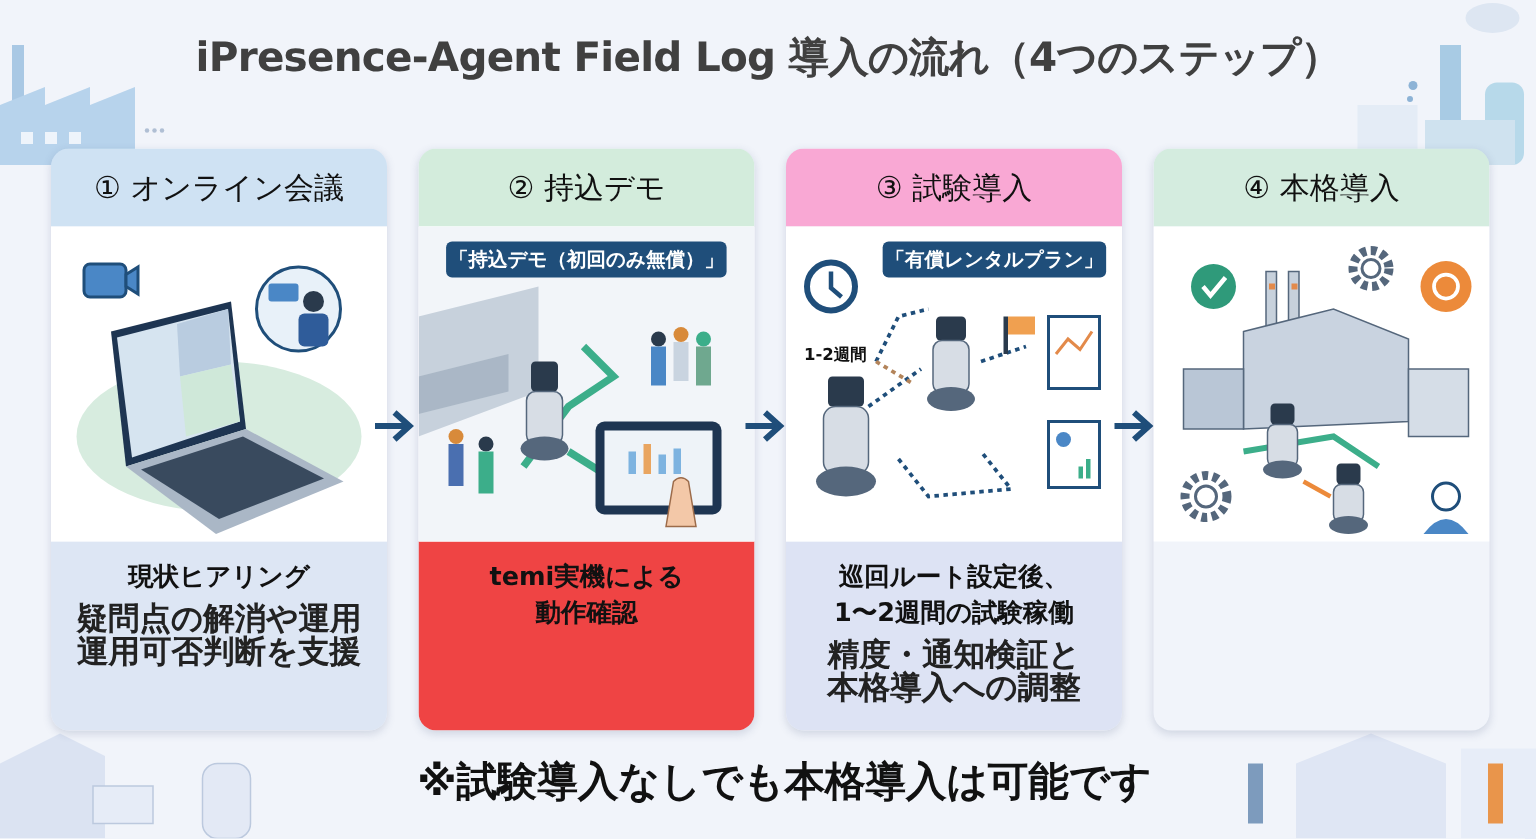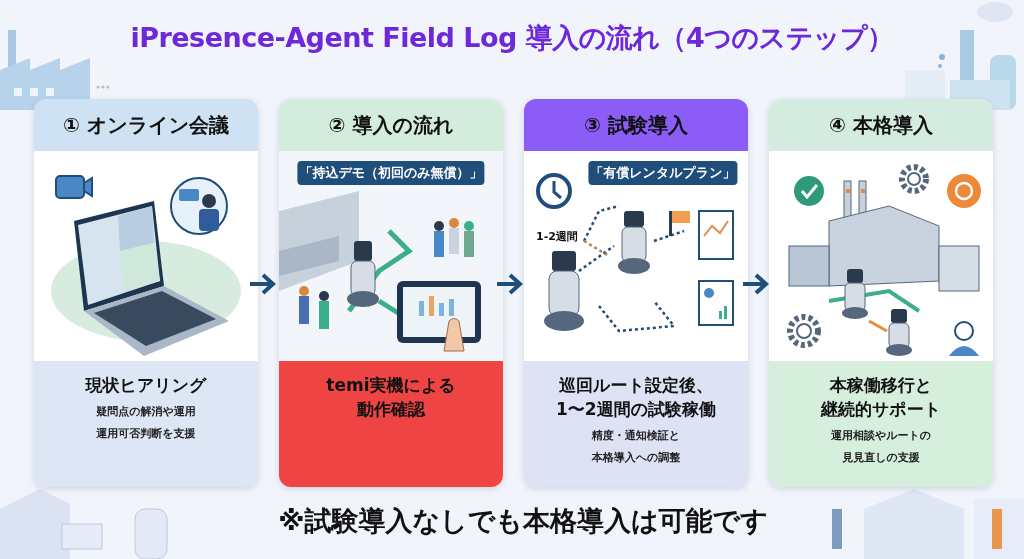--- a/index.html
+++ b/index.html
@@ -7,45 +7,45 @@
     body {
       background: #f1f4fa;
       font-family: "DejaVu Sans", "Liberation Sans", sans-serif;
       color: #111;
       position: relative;
     }
     .bg-deco { position: absolute; pointer-events: none; }
     .title {
       position: absolute; left: 0; right: 0; top: 20px;
       text-align: center; font-size: 27px; font-weight: bold; letter-spacing: -0.5px;
-      color: #6d28d9;
+      color: #404040;
     }
     .card {
       position: absolute; top: 99px; width: 224px; height: 388px;
       border-radius: 12px; overflow: hidden;
       box-shadow: 0 2px 6px rgba(60,80,120,0.18);
       display: flex; flex-direction: column;
     }
     .card-head {
       height: 52px; display: flex; align-items: center; justify-content: center;
-      font-size: 20px; font-weight: bold; color: #111;
+      font-size: 20px; font-weight: normal; color: #111;
     }
     .card-img {
       height: 210px; background: #ffffff; position: relative; overflow: hidden;
     }
     .card-text {
       flex: 1; text-align: center; padding-top: 12px;
     }
     .card-text .main { font-size: 17px; font-weight: bold; line-height: 24px; }
-    .card-text .sub { font-size: 11px; font-weight: bold; line-height: 22px; margin-top: 4px; color: #222; }
+    .card-text .sub { font-size: 21px; font-weight: bold; line-height: 22px; margin-top: 4px; color: #222; }
     .c1 .card-head { background: #cfe2f3; }
     .c1 .card-text { background: #dde6f4; }
     .c2 .card-head { background: #d3ecdc; }
     .c2 .card-text { background: #ef4444; }
-    .c3 .card-head { background: #8b5cf6; }
+    .c3 .card-head { background: #f9a8d4; }
     .c3 .card-text { background: #dde3f4; }
     .c4 .card-head { background: #d4ecdf; }
     .c4 .card-text { background: #d6efdd; }
     .arrow {
       position: absolute; top: 272px; width: 30px; height: 24px;
     }
     .badge {
       position: absolute; top: 10px; left: 50%; transform: translateX(-50%);
       background: #1f4e7a; color: #fff; font-size: 13px; font-weight: bold;
       padding: 3px 2px; border-radius: 4px; white-space: nowrap;
@@ -121,21 +121,21 @@
     </div>
   </div>
 </div>
 
 <svg class="arrow" style="left:248px" viewBox="0 0 30 24">
   <line x1="2" y1="12" x2="24" y2="12" stroke="#1f4e7a" stroke-width="4"></line>
   <polyline points="15,3 25,12 15,21" fill="none" stroke="#1f4e7a" stroke-width="4"></polyline>
 </svg>
 
 <div class="card c2" style="left:279px">
-  <div class="card-head">② 導入の流れ</div>
+  <div class="card-head">② 持込デモ</div>
   <div class="card-img">
     <svg width="224" height="210" viewBox="0 0 224 210">
       <rect x="0" y="0" width="224" height="210" fill="#f2f5f9"></rect>
       <polygon points="0,60 80,40 80,110 0,140" fill="#c7d1dc"></polygon>
       <polygon points="0,100 60,85 60,110 0,125" fill="#aab7c6"></polygon>
       <polyline points="70,160 100,120 130,100 110,80" fill="none" stroke="#3cae8a" stroke-width="5"></polyline>
       <polyline points="100,150 140,175" fill="none" stroke="#3cae8a" stroke-width="5"></polyline>
       <rect x="75" y="90" width="18" height="20" rx="3" fill="#2a3a4c"></rect>
       <rect x="72" y="110" width="24" height="35" rx="6" fill="#d7dde5" stroke="#55677c"></rect>
       <ellipse cx="84" cy="148" rx="16" ry="8" fill="#55677c"></ellipse>
@@ -250,23 +250,15 @@
       <g>
         <circle cx="35" cy="180" r="14" fill="none" stroke="#55677c" stroke-width="6" stroke-dasharray="4,3"></circle>
         <circle cx="35" cy="180" r="7" fill="#fff" stroke="#55677c" stroke-width="2"></circle>
       </g>
       <g>
         <circle cx="195" cy="180" r="9" fill="#fff" stroke="#1f4e7a" stroke-width="2"></circle>
         <path d="M180,205 Q195,185 210,205 Z" fill="#4a87c6"></path>
       </g>
     </svg>
   </div>
-  <div class="card-text">
-    <div class="main">本稼働移行と</div>
-    <div class="main">継続的サポート</div>
-    <div class="sub">
-      <div>運用相談やルートの</div>
-      <div>見見直しの支援</div>
-    </div>
-  </div>
 </div>
 
 <div class="footer">※試験導入なしでも本格導入は可能です</div>
 
 </body></html>

